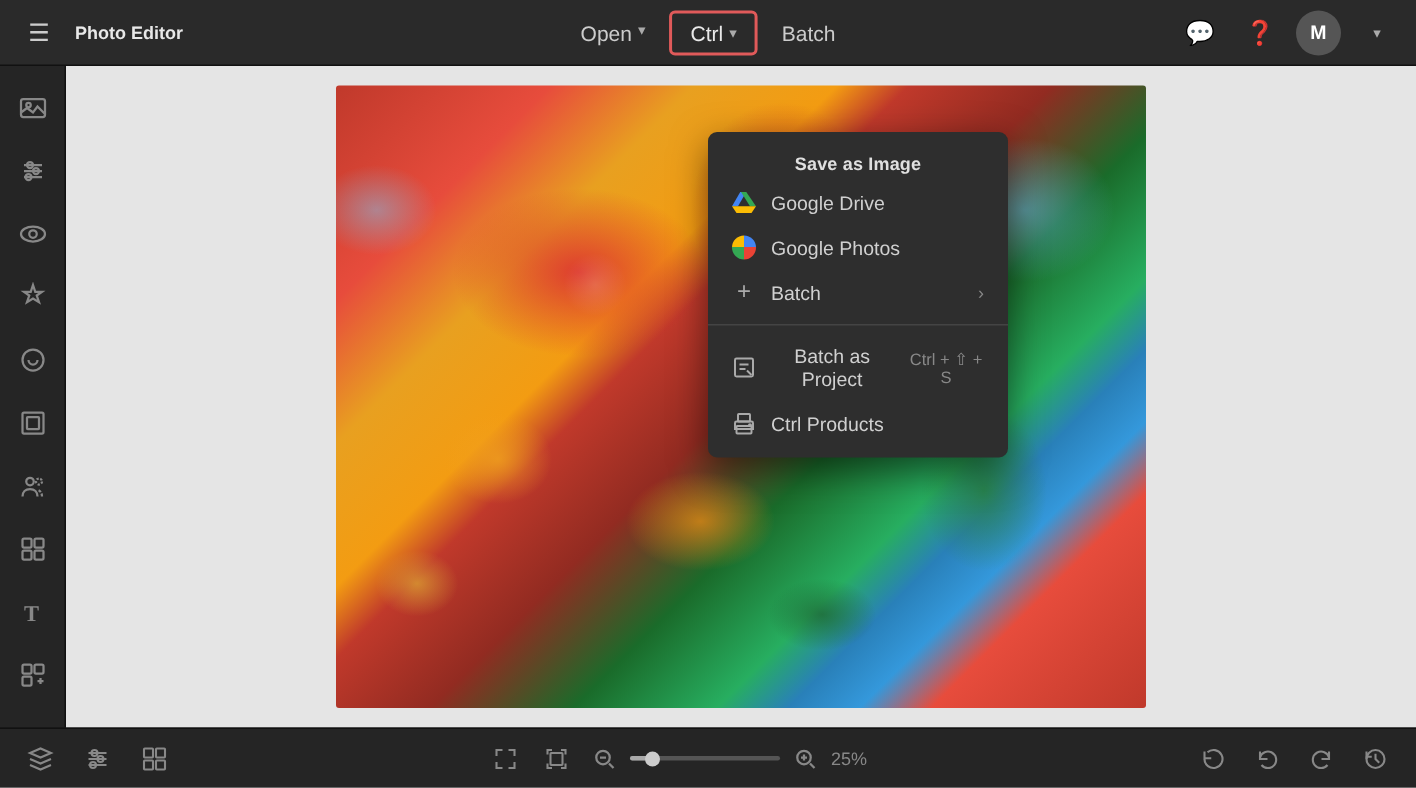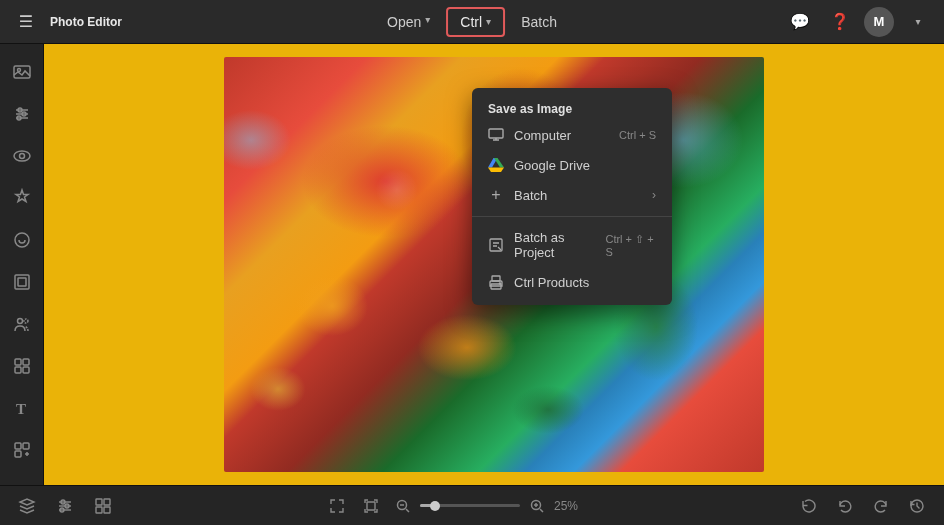--- a/index.html
+++ b/index.html
@@ -150,23 +150,24 @@
       font-size: 18px;
     }
 
     
     .canvas-area {
       flex: 1;
       display: flex;
       flex-direction: column;
       align-items: center;
       justify-content: center;
-      background: #eab308;
+      background: #e5e5e5;
       position: relative;
       overflow: hidden;
+      text-align: center;
     }
     .canvas-image {
       width: 540px;
       height: 415px;
       background: linear-gradient(
         135deg,
         #c0392b 0%, #e74c3c 15%, #e8a020 25%, #f39c12 35%,
         #c0392b 40%, #922b21 50%, #1a6b2a 60%, #27ae60 70%,
         #2980b9 75%, #3498db 80%, #e74c3c 85%, #c0392b 100%
       );
@@ -448,43 +449,37 @@
       </svg>
     </div>
   </div>
 
   <div class="canvas-area">
     <div class="canvas-image"></div>
 
     <div class="dropdown-menu">
       <div class="dropdown-section-label">Save as Image</div>
 
-      <div class="dropdown-item">
-        <span class="icon-computer">
-          <svg width="16" height="16" viewBox="0 0 16 16" fill="none" stroke="#aaa" stroke-width="1.4">
-            <rect x="1" y="2" width="14" height="9" rx="1"></rect>
-            <path d="M5 13h6M8 11v2"></path>
-          </svg>
-        </span>
-        <span>Computer</span>
-        <span class="shortcut">Ctrl + S</span>
-      </div>
 
 
       <div class="dropdown-item">
         <span style="width:16px;height:16px;display:flex;align-items:center;justify-content:center;flex-shrink:0;">
           <svg width="16" height="14" viewBox="0 0 16 14">
             <path d="M5.5 0L0 9.5h4L9.5 0z" fill="#4285f4"></path>
             <path d="M9.5 0L16 9.5h-4L6 0z" fill="#34a853"></path>
             <path d="M0 9.5L3 14h10l3-4.5z" fill="#fbbc04"></path>
           </svg>
         </span>
         <span>Google Drive</span>
       </div>
 
+      <div class="dropdown-item">
+        <span class="gphotos-icon"></span>
+        <span>Google Photos</span>
+      </div>
 
       <div class="dropdown-item">
         <span style="width:16px;height:16px;display:flex;align-items:center;justify-content:center;color:#aaa;font-size:16px;">+</span>
         <span>Batch</span>
         <span class="arrow">›</span>
       </div>
 
       <div class="dropdown-divider"></div>
 
       <div class="dropdown-item">

